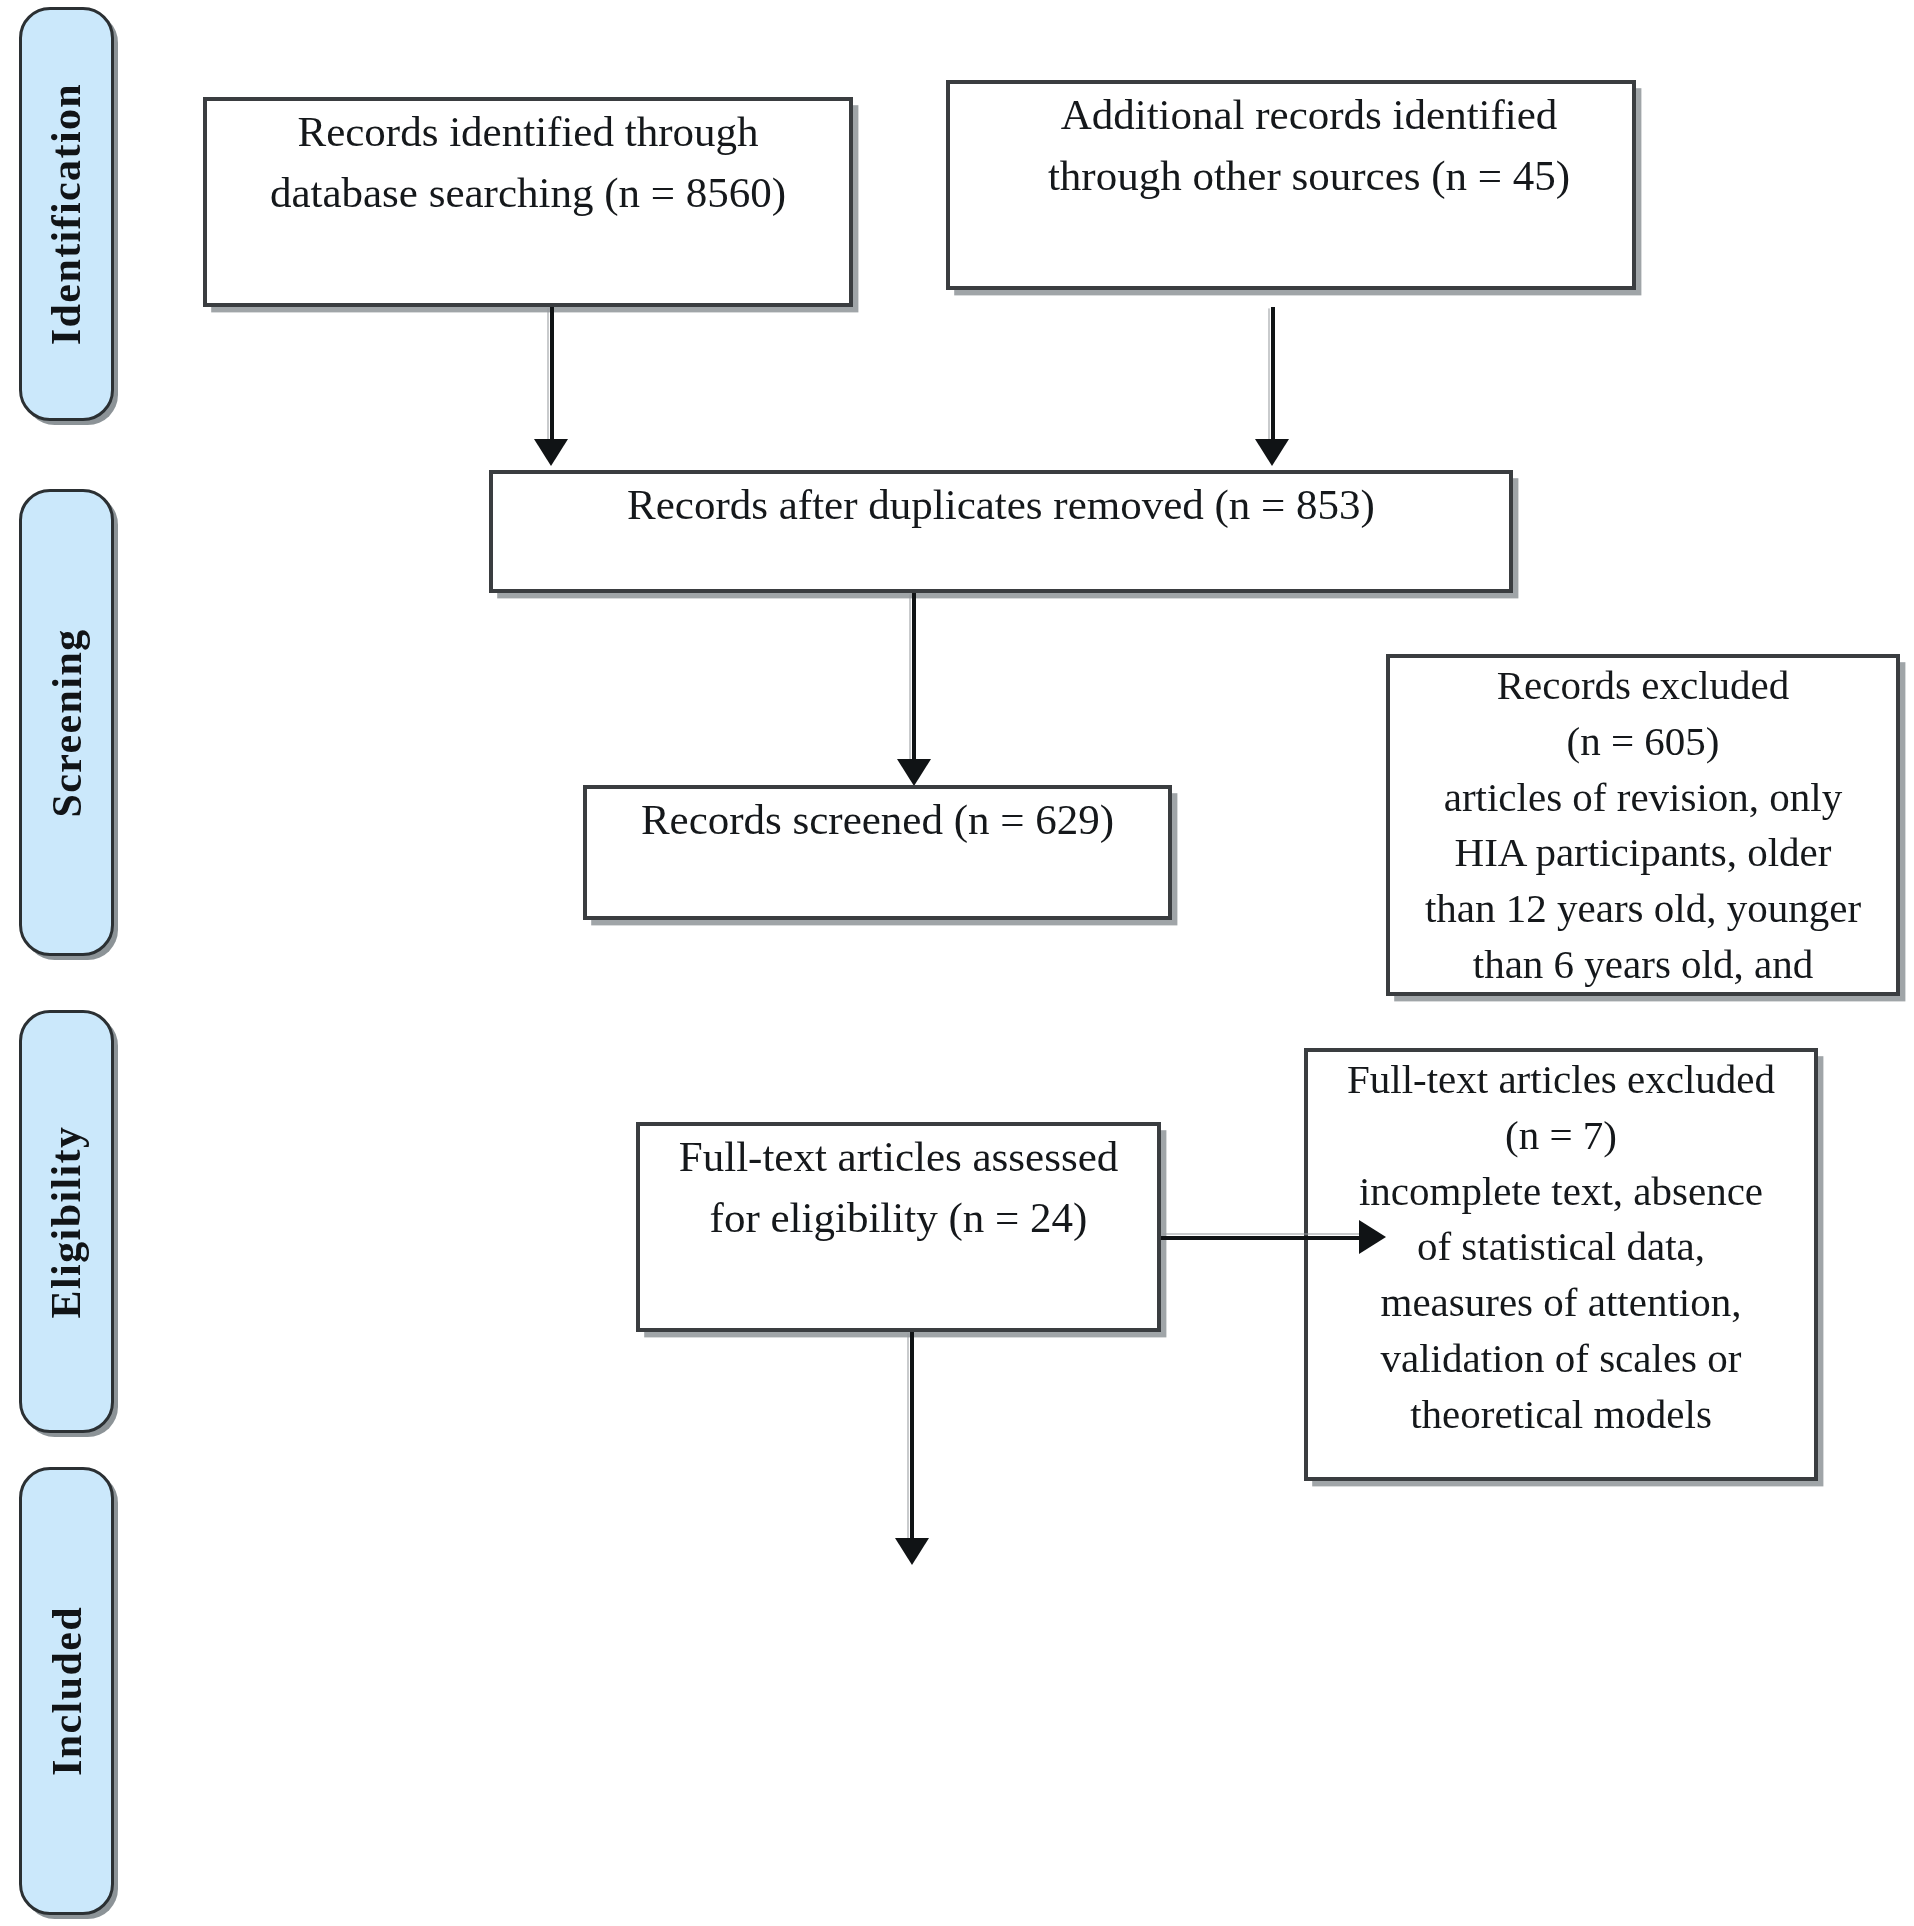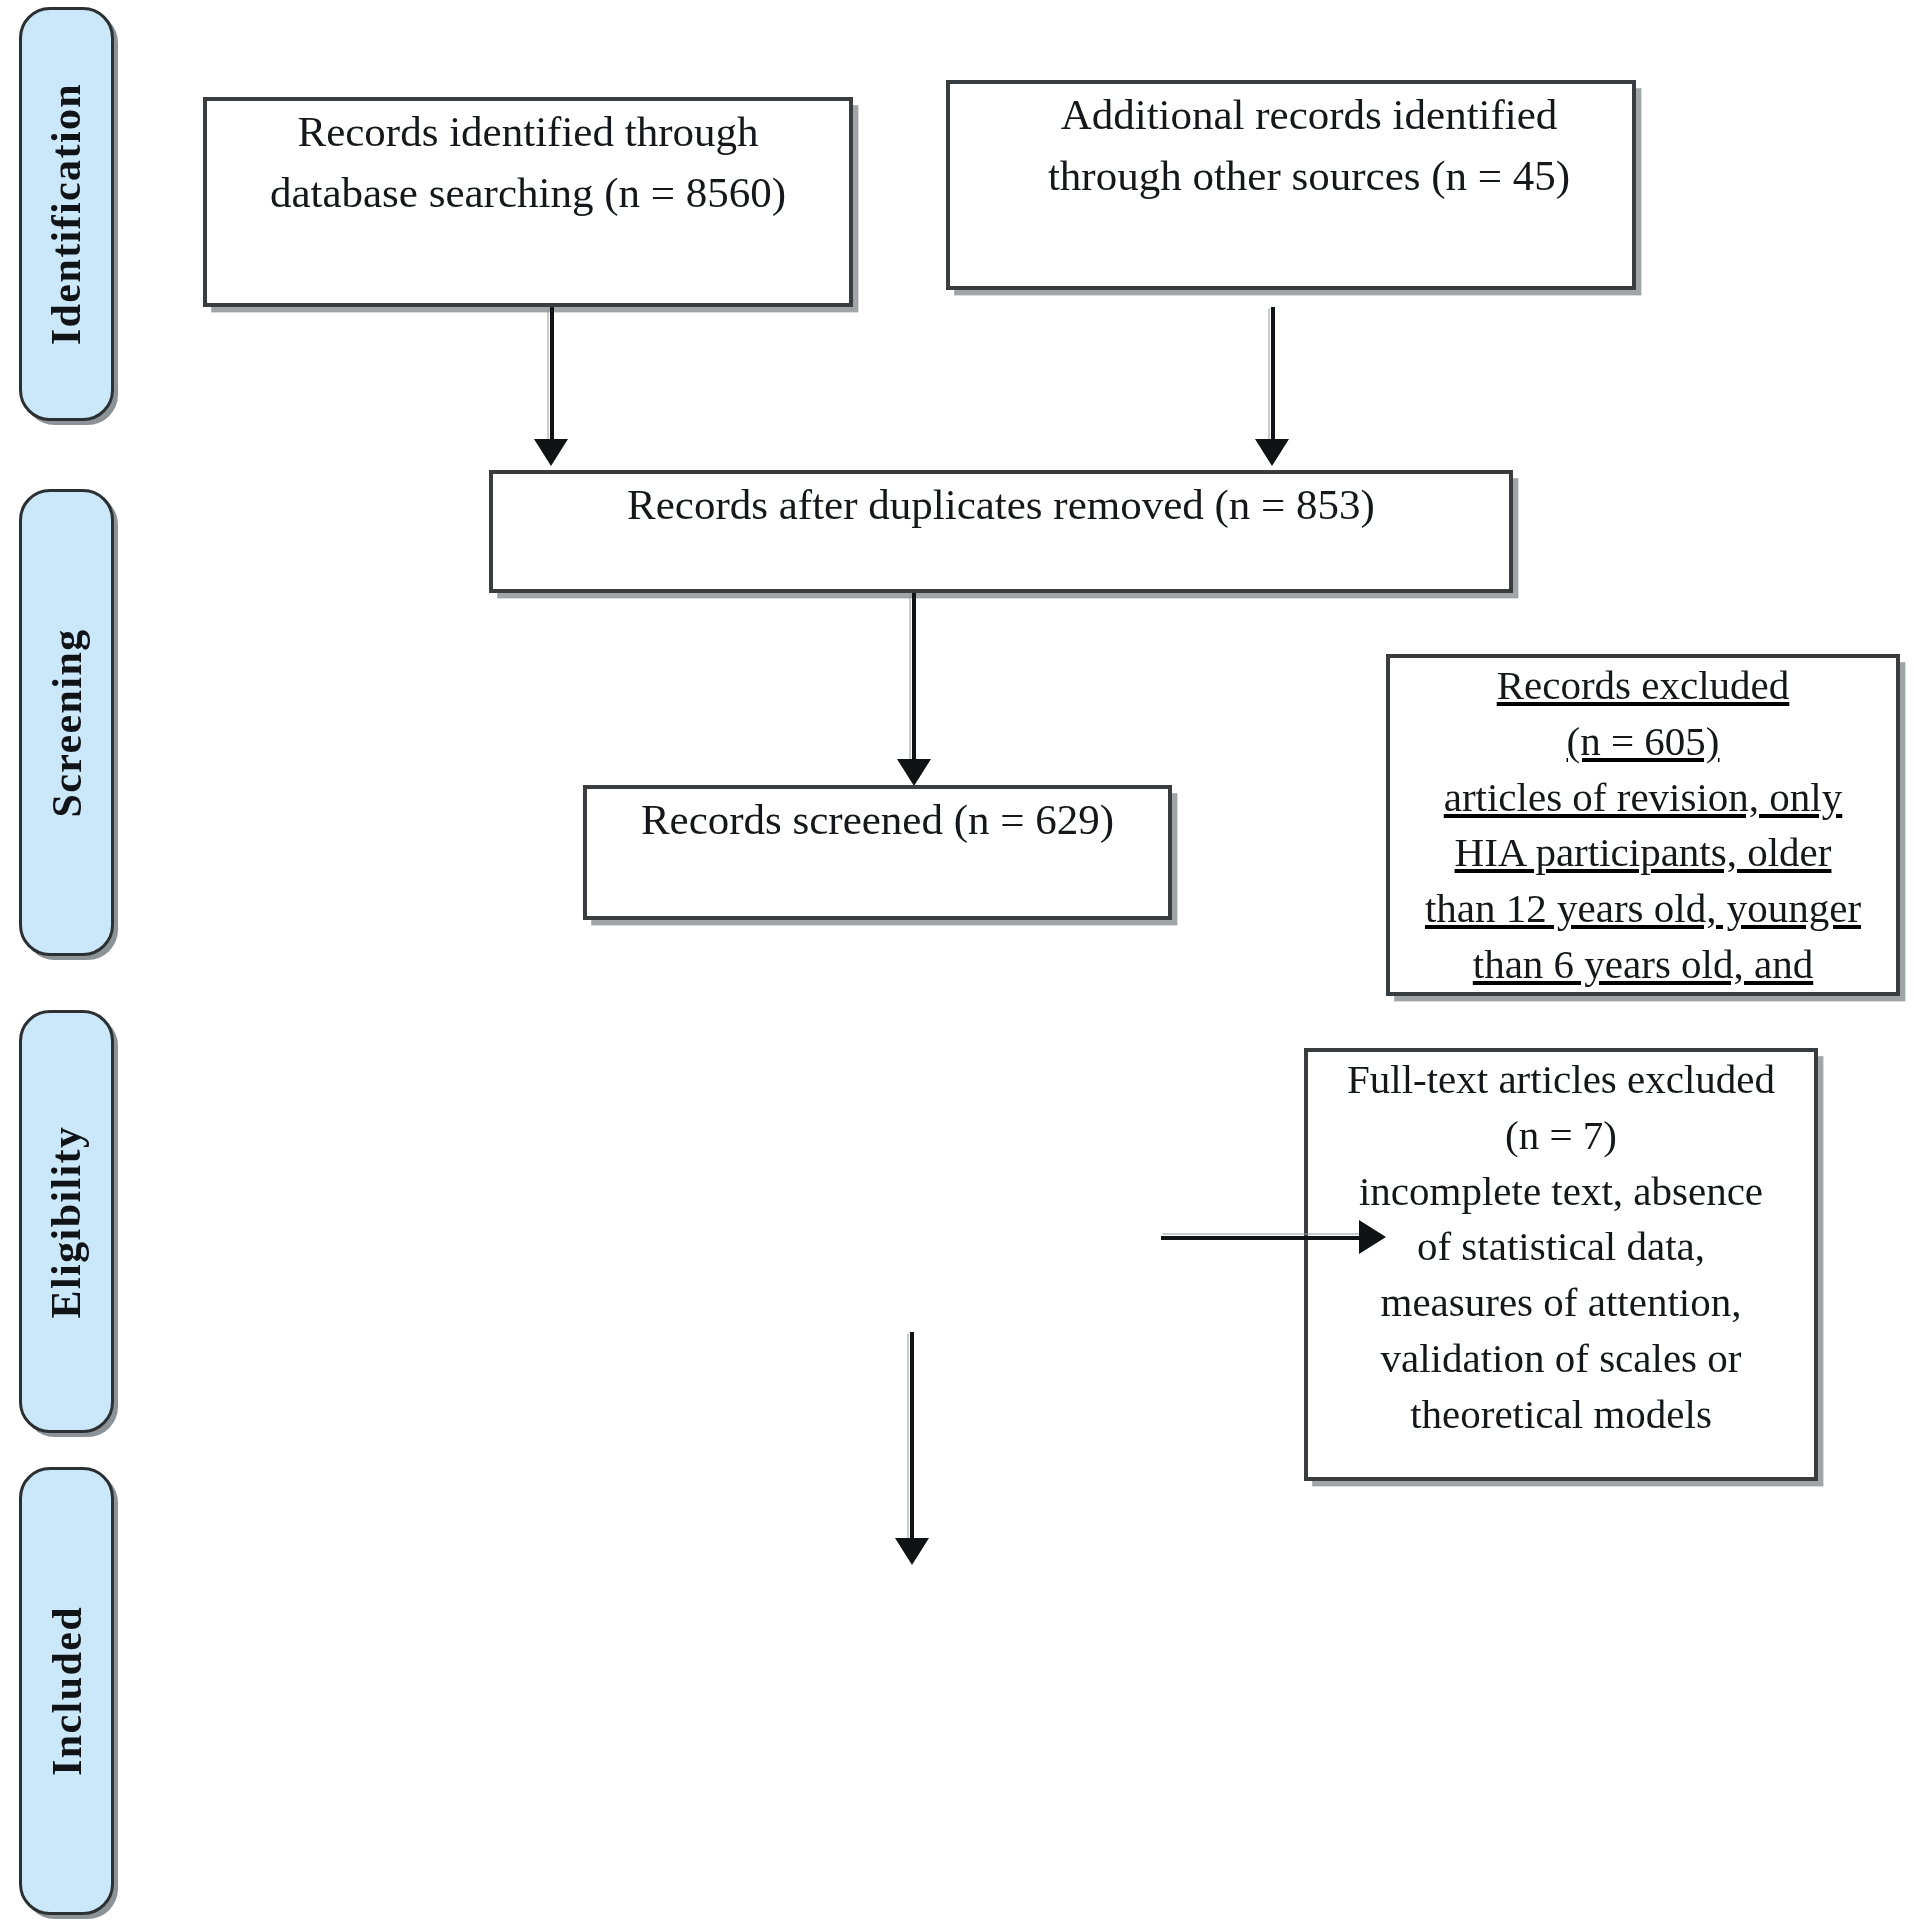--- a/index.html
+++ b/index.html
@@ -136,29 +136,33 @@
     <span class="box-text">Records after duplicates removed (n = 853)</span>
   </div>
 
   <div class="arrow-v" style="left:912px; top:593px; height:176px;"></div>
   <div class="arrow-v-head" style="left:897px; top:759px;"></div>
 
   <div class="flow-box" style="left:583px; top:785px; width:589px; height:135px;">
     <span class="box-text">Records screened (n = 629)</span>
   </div>
 
-  <div class="flow-box tall-text" style="left:1386px; top:654px; width:514px; height:342px;text-decoration:underline;">
+  <div class="flow-box tall-text" style="left:1386px; top:654px; width:514px; height:342px;">
     <span class="box-text">Records excluded
 (n = 605)
 articles of revision, only
 HIA participants, older
 than 12 years old, younger
 than 6 years old, and</span>
   </div>
 
+  <div class="flow-box" style="left:636px; top:1122px; width:525px; height:210px;">
+    <span class="box-text">Full-text articles assessed
+for eligibility (n = 24)</span>
+  </div>
 
   <div class="flow-box tall-text" style="left:1304px; top:1048px; width:514px; height:433px;">
     <span class="box-text">Full-text articles excluded
 (n = 7)
 incomplete text, absence
 of statistical data,
 measures of attention,
 validation of scales or
 theoretical models</span>
   </div>

